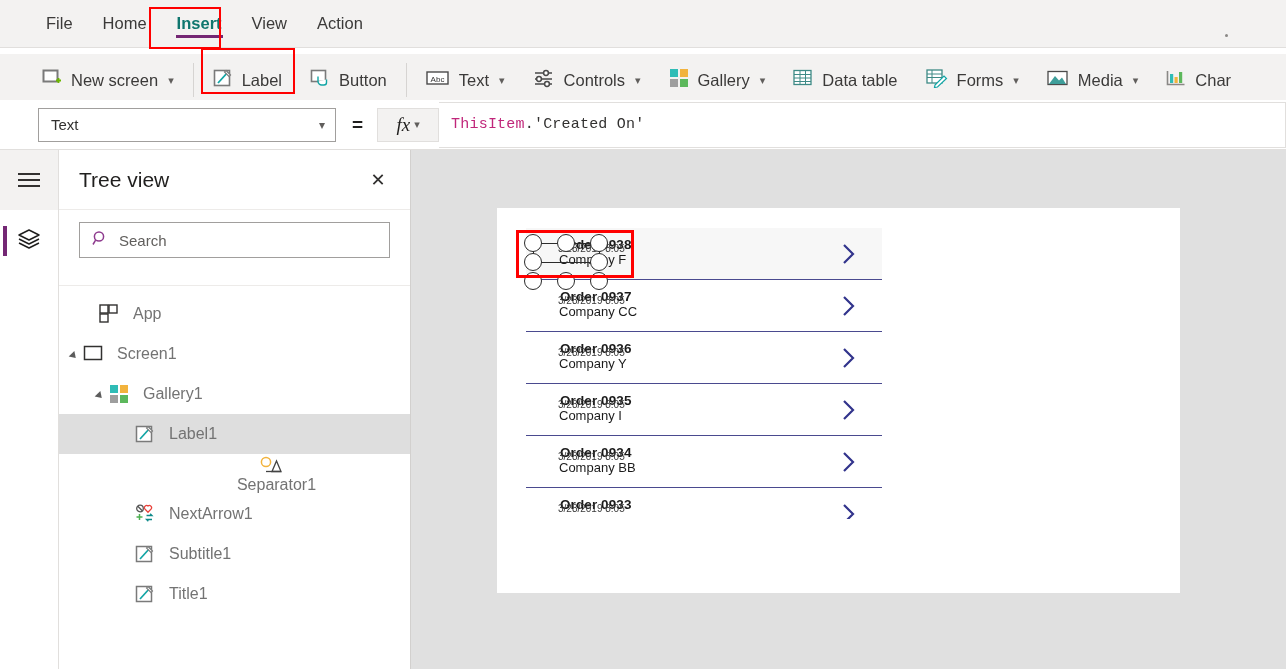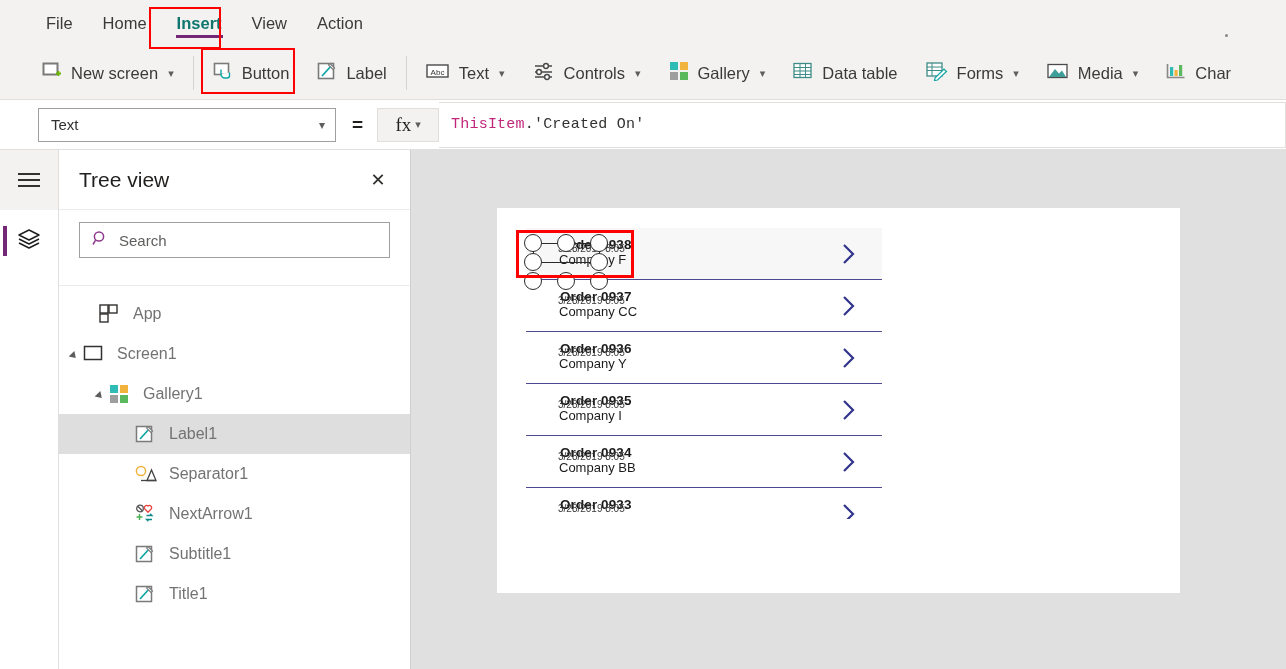--- a/index.html
+++ b/index.html
@@ -36,21 +36,21 @@
     position: absolute; left: 149px; top: 7px; width: 72px; height: 42px;
     border: 2px solid #ff0000; pointer-events: none; z-index: 40;
   }
   .menubar-dot {
     position: absolute; right: 58px; top: 34px;
     width: 3px; height: 3px; border-radius: 50%; background: #8a8886;
   }
 
   
   .ribbon {
-    position: absolute; top: 47px; left: 0; width: 1286px; height: 53px;
+    position: absolute; top: 54px; left: 0; width: 1286px; height: 53px;
     background: #f3f2f1; border-bottom: 1px solid #e1dfdd;
     display: flex; align-items: center;
   }
   .rb {
     display: flex; align-items: center; gap: 9px;
     padding: 0 14px; height: 40px; cursor: pointer;
     color: #3b3a39; font-size: 16.5px; white-space: nowrap;
     position: relative;
   }
   .rb .cap { color: #3b3a39; }
@@ -75,21 +75,21 @@
     display: flex; align-items: center; justify-content: space-between;
     padding: 0 10px 0 12px; font-size: 15px; color: #323130; cursor: pointer;
   }
   .prop-select .chev { font-size: 12px; color: #605e5c; }
   .eq { margin: 0 14px 0 16px; font-size: 19px; font-weight: bold; color: #201f1e; }
   .fxbtn {
     width: 62px; height: 34px; background: #f3f2f1; border: 1px solid #e1dfdd;
     display: flex; align-items: center; justify-content: center; gap: 4px;
     cursor: pointer;
   }
-  .fxbtn .fxi { font-family: "Liberation Serif", serif; font-size: 19px; color: #201f1e; }
+  .fxbtn .fxi { font-family: "Liberation Serif", serif; font-style: italic; font-size: 19px; color: #201f1e; }
   .fxbtn .chev { font-size: 11px; color: #605e5c; }
   .fx-input {
     flex: 1; height: 46px; border: 1px solid #e1dfdd; border-left: none;
     background: #fff; display: flex; align-items: center; padding-left: 12px;
     font-family: "Liberation Mono", "DejaVu Sans Mono", monospace;
     font-size: 15px; letter-spacing: .2px;
     margin-right: 0;
   }
   .tk-ident { color: #c0267a; }
   .tk-str   { color: #323130; }
@@ -242,36 +242,36 @@
       </span>
       <span class="cap">New screen</span>
       <span class="chev">▾</span>
     </div>
 
     <div class="rb-sep"></div>
 
     <div class="rb">
       <span>
         <svg width="20" height="20" viewBox="0 0 20 20">
-          <rect x="1.5" y="2.5" width="14" height="11" fill="#fff" stroke="#7a7a7a" stroke-width="1.6"></rect>
-          <path d="M8 8.5 v5 M8 13.5 c0 2 2 3.5 3.5 3.5 h2.5 c1.5 0 2.5-1 2.5-2.5 v-3" fill="#fff" stroke="#11a5a5" stroke-width="1.4"></path>
-        </svg>
-      </span>
-      <span class="cap">Button</span>
-    </div>
-
-    <div class="rb">
-      <span>
-        <svg width="20" height="20" viewBox="0 0 20 20">
           <rect x="1.5" y="2.5" width="15" height="15" fill="#fff" stroke="#7a7a7a" stroke-width="1.6"></rect>
           <path d="M5 15 L15 4" stroke="#11a5a5" stroke-width="1.8"></path>
           <path d="M13 2.5 L17.5 7 L16 8.5 L11.5 4z" fill="#fff" stroke="#7a7a7a" stroke-width="1.2"></path>
         </svg>
       </span>
       <span class="cap">Label</span>
+    </div>
+
+    <div class="rb">
+      <span>
+        <svg width="20" height="20" viewBox="0 0 20 20">
+          <rect x="1.5" y="2.5" width="14" height="11" fill="#fff" stroke="#7a7a7a" stroke-width="1.6"></rect>
+          <path d="M8 8.5 v5 M8 13.5 c0 2 2 3.5 3.5 3.5 h2.5 c1.5 0 2.5-1 2.5-2.5 v-3" fill="#fff" stroke="#11a5a5" stroke-width="1.4"></path>
+        </svg>
+      </span>
+      <span class="cap">Button</span>
     </div>
 
     <div class="rb-sep"></div>
 
     <div class="rb">
       <span>
         <svg width="24" height="16" viewBox="0 0 24 16">
           <rect x="1" y="2" width="21" height="12" fill="#fff" stroke="#4a4a4a" stroke-width="1.4"></rect>
           <text x="11.5" y="11.5" font-size="8" font-family="Liberation Sans, sans-serif" fill="#333" text-anchor="middle">Abc</text>
         </svg>
@@ -449,21 +449,21 @@
         <span class="tw-icon">
           <svg width="20" height="20" viewBox="0 0 20 20">
             <rect x="1.5" y="2.5" width="15" height="15" fill="#fff" stroke="#7a7a7a" stroke-width="1.5"></rect>
             <path d="M5 15 L15 4" stroke="#11a5a5" stroke-width="1.7"></path>
             <path d="M13 2.5 L17.5 7 L16 8.5 L11.5 4z" fill="#fff" stroke="#7a7a7a" stroke-width="1.1"></path>
           </svg>
         </span>
         <span class="tw-label">Label1</span>
       </div>
 
-      <div class="trow" style="padding-left:76px;">
+      <div class="trow" style="padding-left:76px;flex-direction:column;">
         <span class="tw-icon">
           <svg width="22" height="20" viewBox="0 0 22 20">
             <circle cx="6" cy="7" r="4.6" fill="#fff" stroke="#f2b33d" stroke-width="1.5"></circle>
             <path d="M12 16.5 L16.5 6 L21 16.5z" fill="#fff" stroke="#444" stroke-width="1.3"></path>
             <path d="M6 16.5 h15" stroke="#444" stroke-width="1.3"></path>
           </svg>
         </span>
         <span class="tw-label">Separator1</span>
       </div>
 

